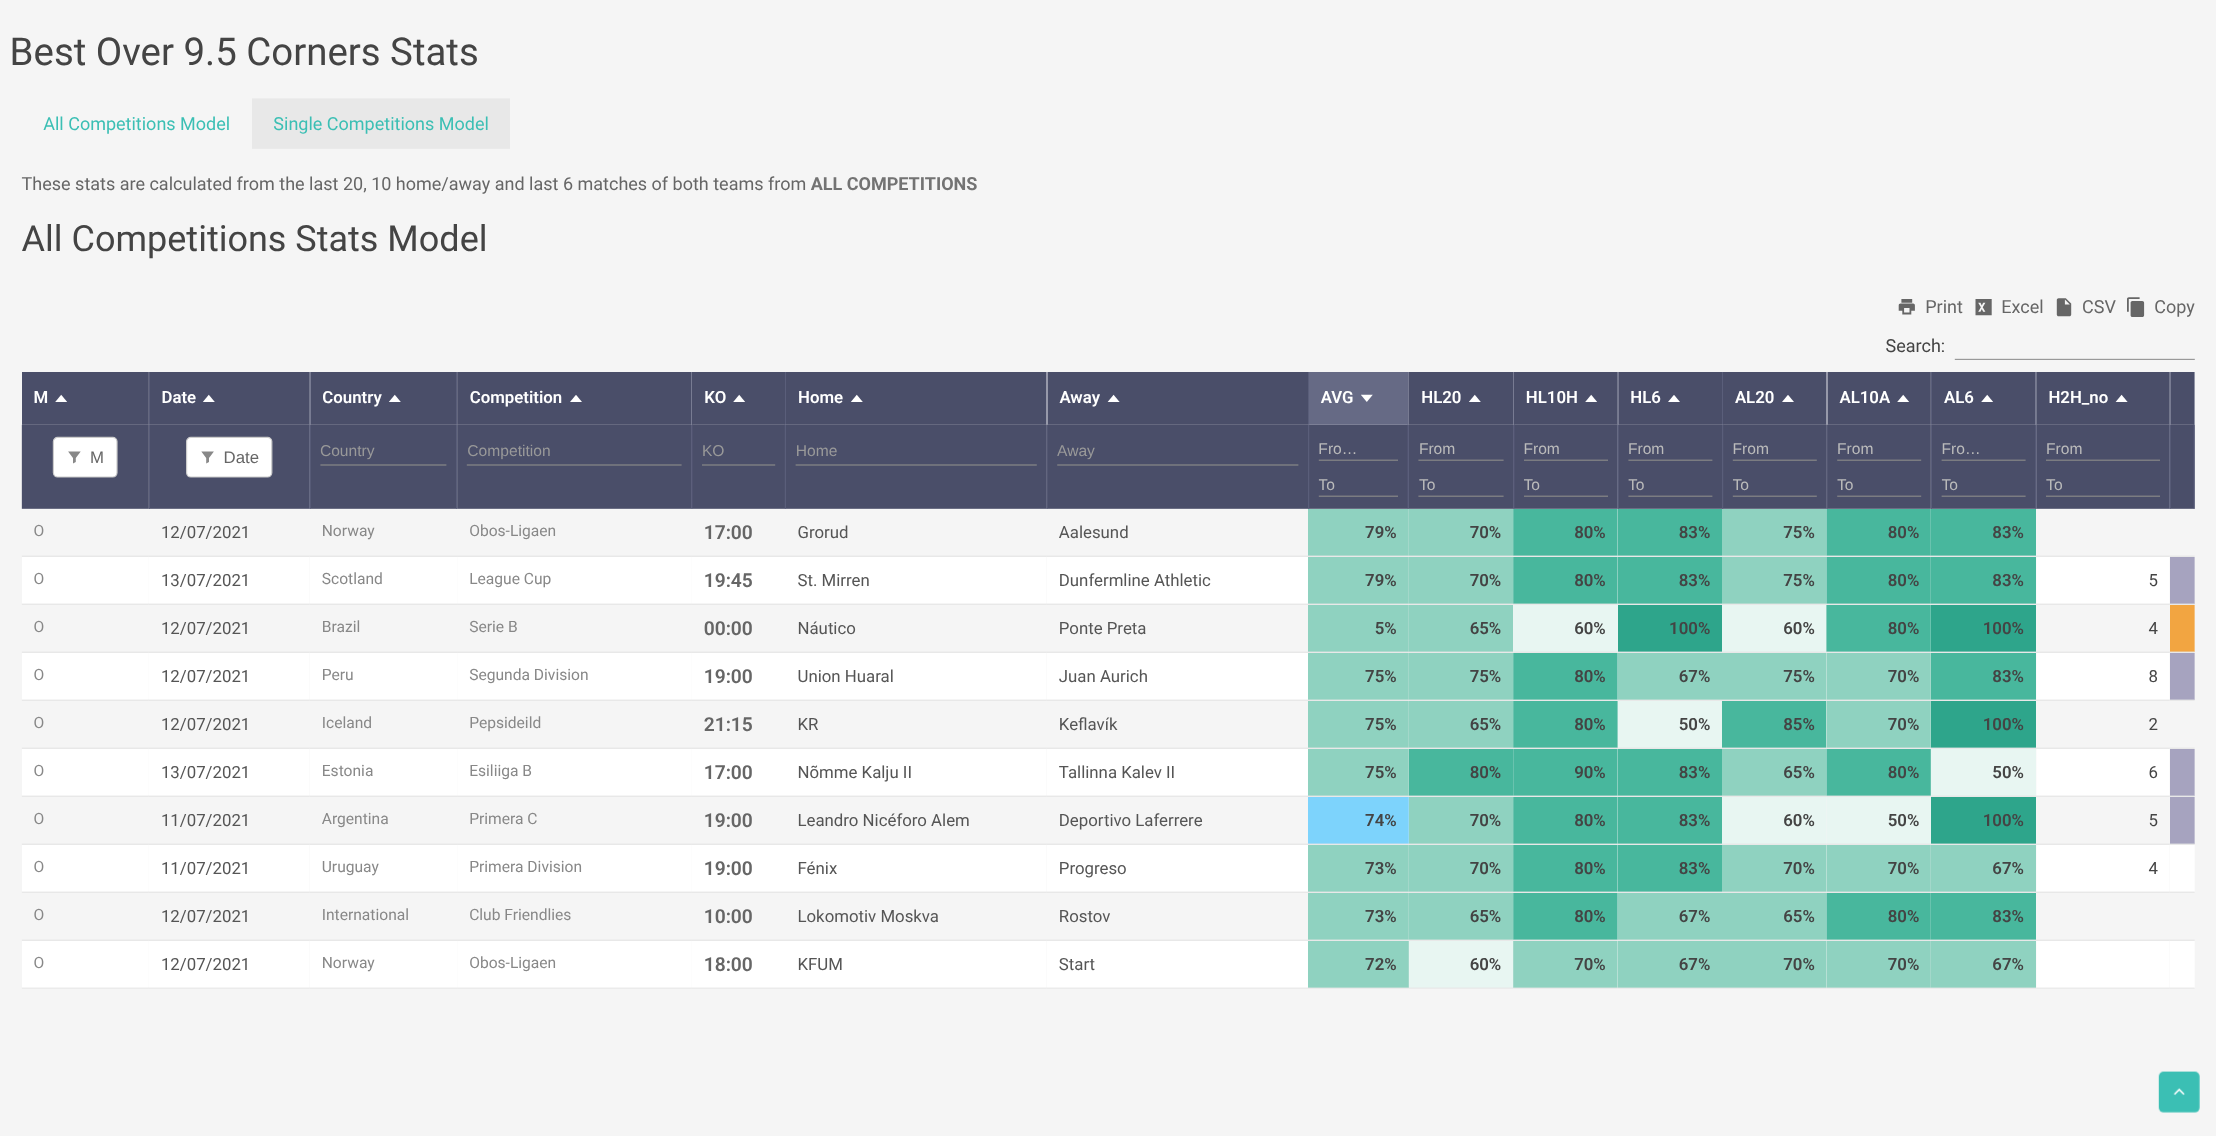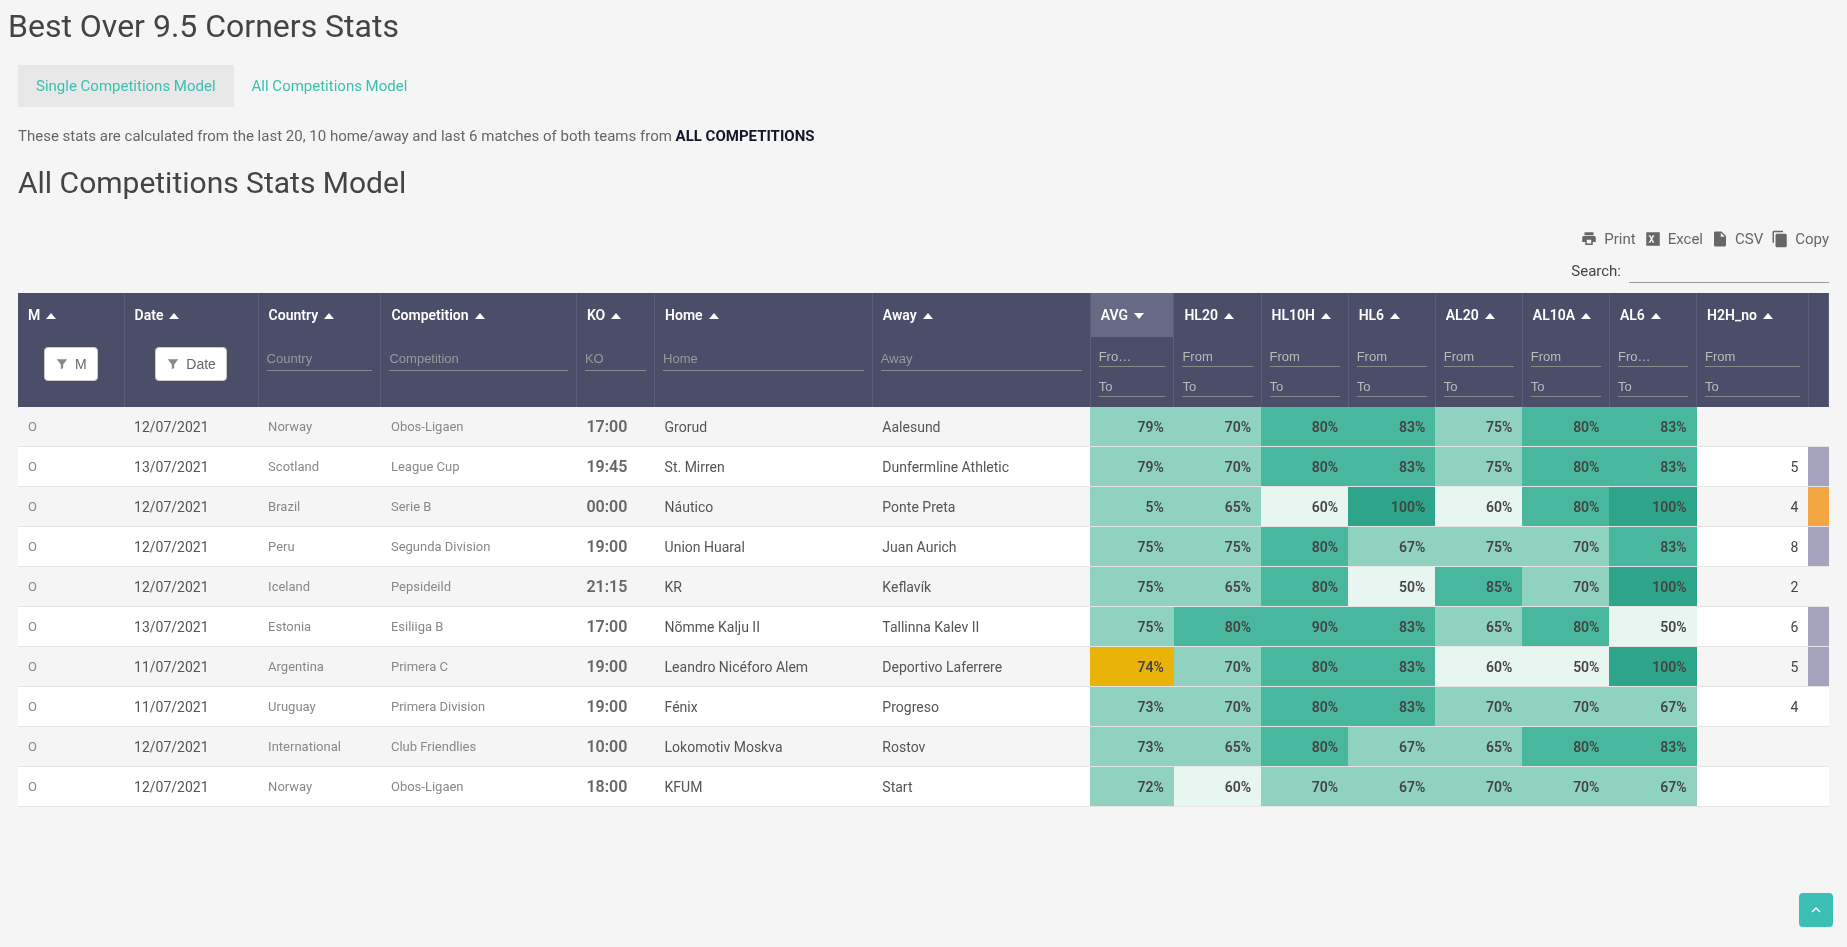--- a/index.html
+++ b/index.html
@@ -8,21 +8,21 @@
   background: #f5f5f5;
   color: #555;
   font-size: 14px;
   width: 1847px;
   padding: 0 8px;
 }
 h1 {
   font-size: 32px;
   font-weight: 400;
   color: #444;
-  margin: 7px 0 20px 0;
+  margin: 24px 0 20px 0;
 }
 h2 {
   font-size: 30px;
   font-weight: 400;
   color: #444;
   margin: 20px 0 20px 10px;
 }
 .tabs {
   display: flex;
   margin-left: 10px;
@@ -35,21 +35,21 @@
   cursor: pointer;
 }
 .tab.active {
   background: transparent;
 }
 .description {
   margin: 20px 0 0 10px;
   font-size: 15px;
   color: #666;
 }
-.description strong { font-weight: 700; color: #0f172a; }
+.description strong { font-weight: 700; color: #737373; }
 .toolbar {
   display: flex;
   justify-content: flex-end;
   gap: 8px;
   margin: 30px 10px 10px 0;
   align-items: center;
 }
 .toolbar-btn {
   display: inline-flex;
   align-items: center;
@@ -191,22 +191,22 @@
   cursor: pointer;
 }
 .scroll-top svg { width: 16px; height: 16px; stroke: #fff; fill: none; stroke-width: 2; }
 </style>
 </head>
 <body>
 
 <h1>Best Over 9.5 Corners Stats</h1>
 
 <div class="tabs" id="tabs-bar">
+    <div class="tab active">All Competitions Model</div>
     <div class="tab">Single Competitions Model</div>
-    <div class="tab active">All Competitions Model</div>
   </div>
 
 <p class="description">
   <span>These stats are calculated from the last 20, 10 home/away and last 6 matches of both teams from </span><strong>ALL COMPETITIONS</strong>
 </p>
 
 <h2>All Competitions Stats Model</h2>
 
 <div class="toolbar">
   <span class="toolbar-btn">
@@ -458,21 +458,21 @@
           <td class="lastcell" style="background: rgb(166, 163, 191);"></td>
         </tr>
         <tr>
           <td class="meta">O</td>
           <td>11/07/2021</td>
           <td class="meta">Argentina</td>
           <td class="meta">Primera C</td>
           <td class="ko">19:00</td>
           <td>Leandro Nicéforo Alem</td>
           <td>Deportivo Laferrere</td>
-          <td class="num" style="background: #eab308;">74%</td>
+          <td class="num" style="background: #7dd3fc;">74%</td>
           <td class="num" style="background: rgb(143, 210, 192);">70%</td>
           <td class="num" style="background: rgb(72, 183, 157);">80%</td>
           <td class="num" style="background: rgb(72, 183, 157);">83%</td>
           <td class="num" style="background: rgb(232, 246, 242);">60%</td>
           <td class="num" style="background: rgb(232, 246, 242);">50%</td>
           <td class="num" style="background: rgb(46, 165, 139);">100%</td>
           <td class="num" style="font-weight: 400;">5</td>
           <td class="lastcell" style="background: rgb(166, 163, 191);"></td>
         </tr>
         <tr>

